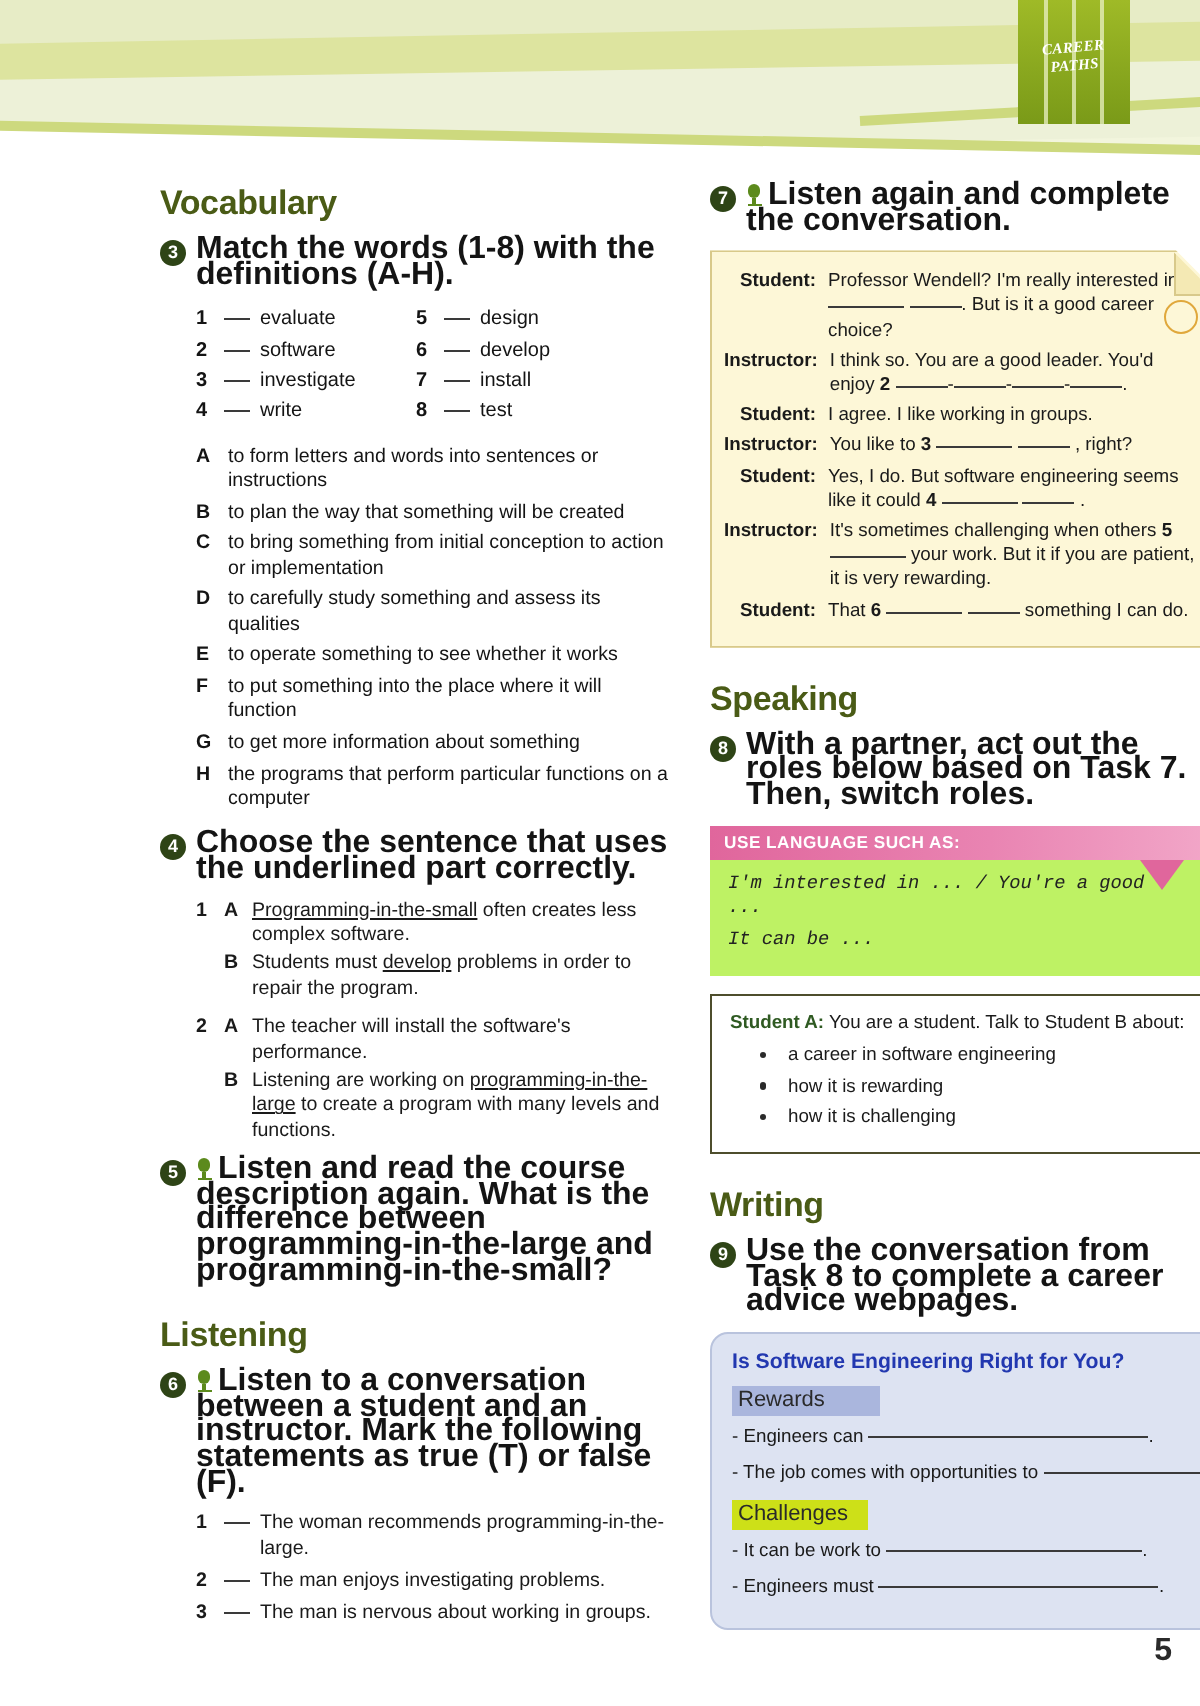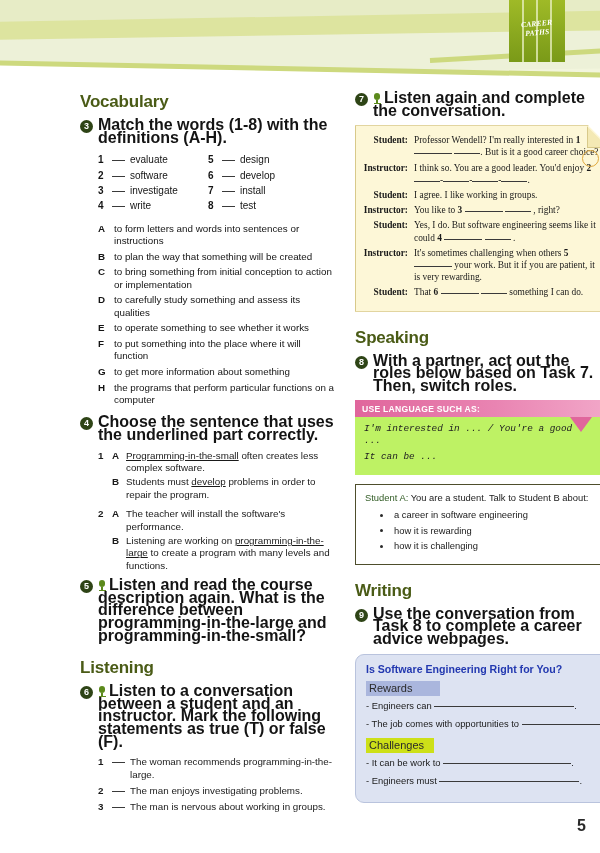--- a/index.html
+++ b/index.html
@@ -124,21 +124,21 @@
   }
   .dialogue .fold {
     position:absolute; top:0; right:0; width:22px; height:22px;
     background:#f4e9b4; border-left:1px solid #d8c98a; border-bottom:1px solid #d8c98a;
     clip-path: polygon(0 0, 100% 100%, 0 100%);
   }
   .dialogue .dot {
     position:absolute; top:24px; right:10px; width:17px; height:17px;
     border:1.3px solid #e0a83c; border-radius:50%; background:transparent;
   }
-  .d-row { display:flex; margin-bottom:3px; font-size:9.4px; line-height:12.2px; color:#1a1a1a;font-family:Liberation Serif, serif; }
+  .d-row { display:flex; margin-bottom:3px; font-size:9.4px; line-height:12.2px; color:#1a1a1a; }
   .d-spk { flex:0 0 52px; text-align:right; font-weight:bold; padding-right:6px; }
   .d-txt { flex:1 1 auto; }
   .d-txt b { font-weight:bold; }
   .d-txt .bl { display:inline-block; width:38px; border-bottom:1px solid #3a3a3a; vertical-align:1px; }
   .d-txt .bl.s { width:26px; }
 
   
   .lang-box { margin-top:8px; position:relative; }
   .lang-title {
     background:linear-gradient(90deg,#e0669c 0%, #e984b2 55%, #f2a8c9 100%);
@@ -153,21 +153,21 @@
     position:absolute; top:0; right:18px; width:0; height:0;
     border-left:11px solid transparent; border-right:11px solid transparent;
     border-top:15px solid #e0669c;
   }
 
   
   .role-box {
     margin-top:9px; border:1.3px solid #4e4e2c; background:#ffffff;
     padding:7px 9px 8px 9px; font-size:9.4px; line-height:12.6px; color:#1a1a1a;
   }
-  .role-box .rolea { color:#2f5a22; font-weight:normal; }
+  .role-box .rolea { color:#2f5a22; font-weight:bold; }
   .role-box .roleb { color:#d8365f; font-weight:bold; }
   .role-box ul { margin:4px 0 0 0; padding:0 0 0 15px; list-style:none; }
   .role-box ul li { position:relative; margin-bottom:3px; padding-left:14px; }
   .role-box ul li:before {
     content:""; position:absolute; left:0; top:4.5px;
     width:3.4px; height:3.4px; border-radius:50%; background:#2a2a2a;
   }
 
   
   .web-card {

